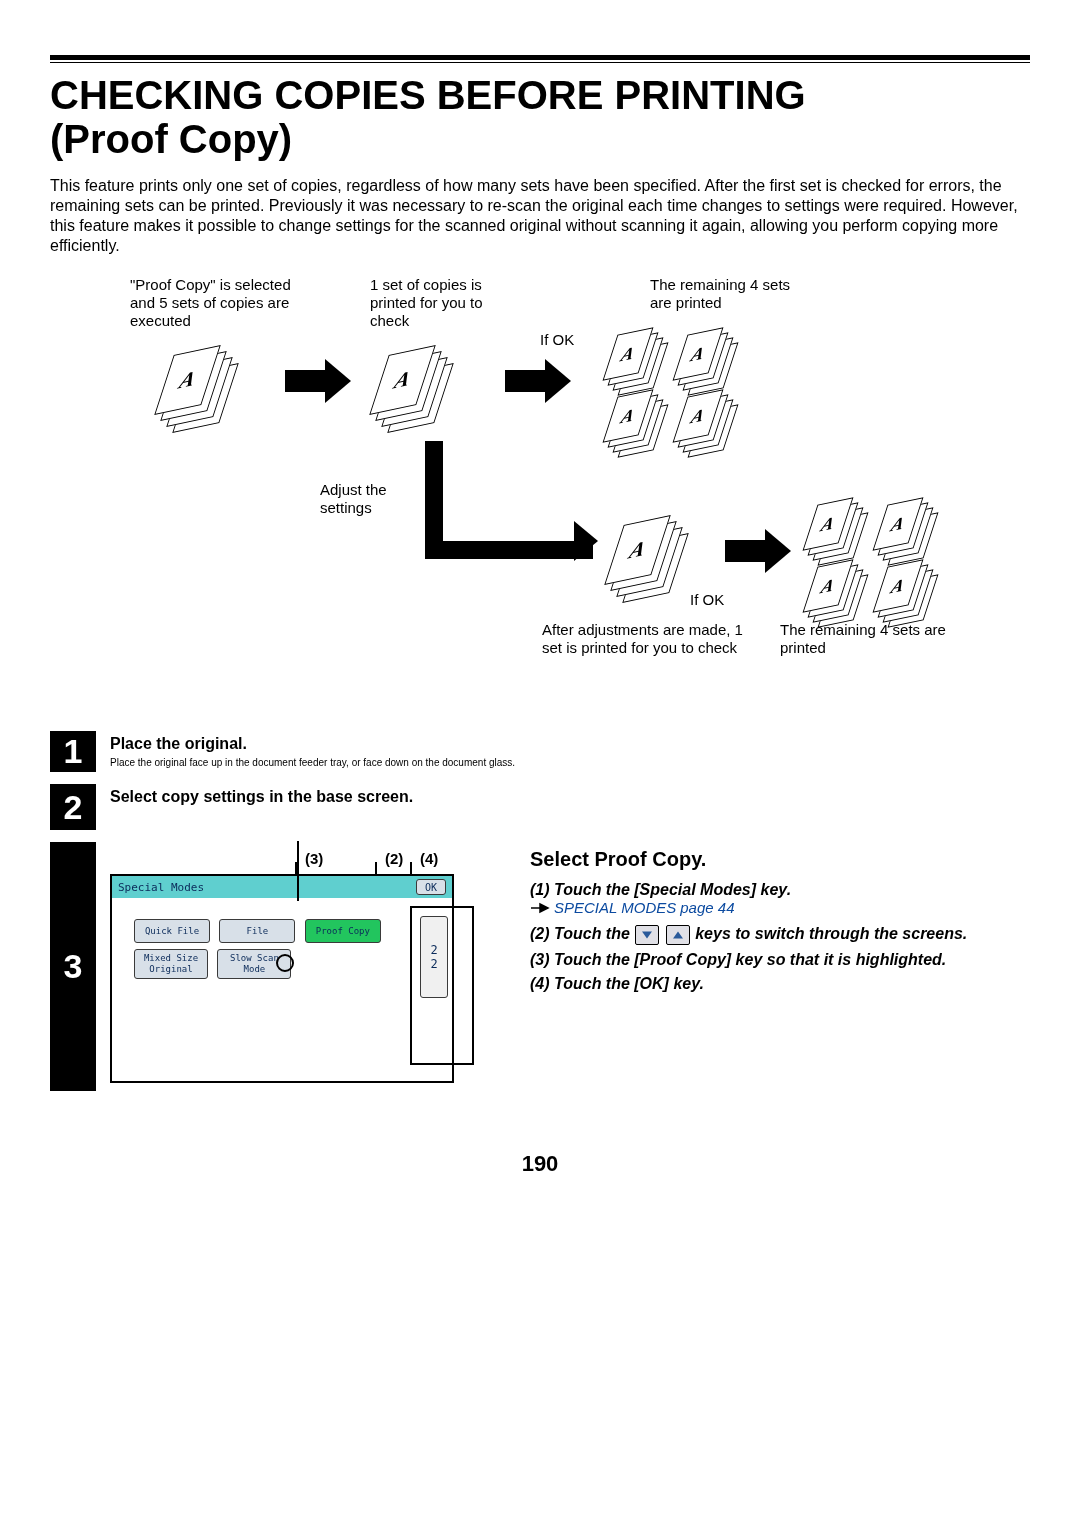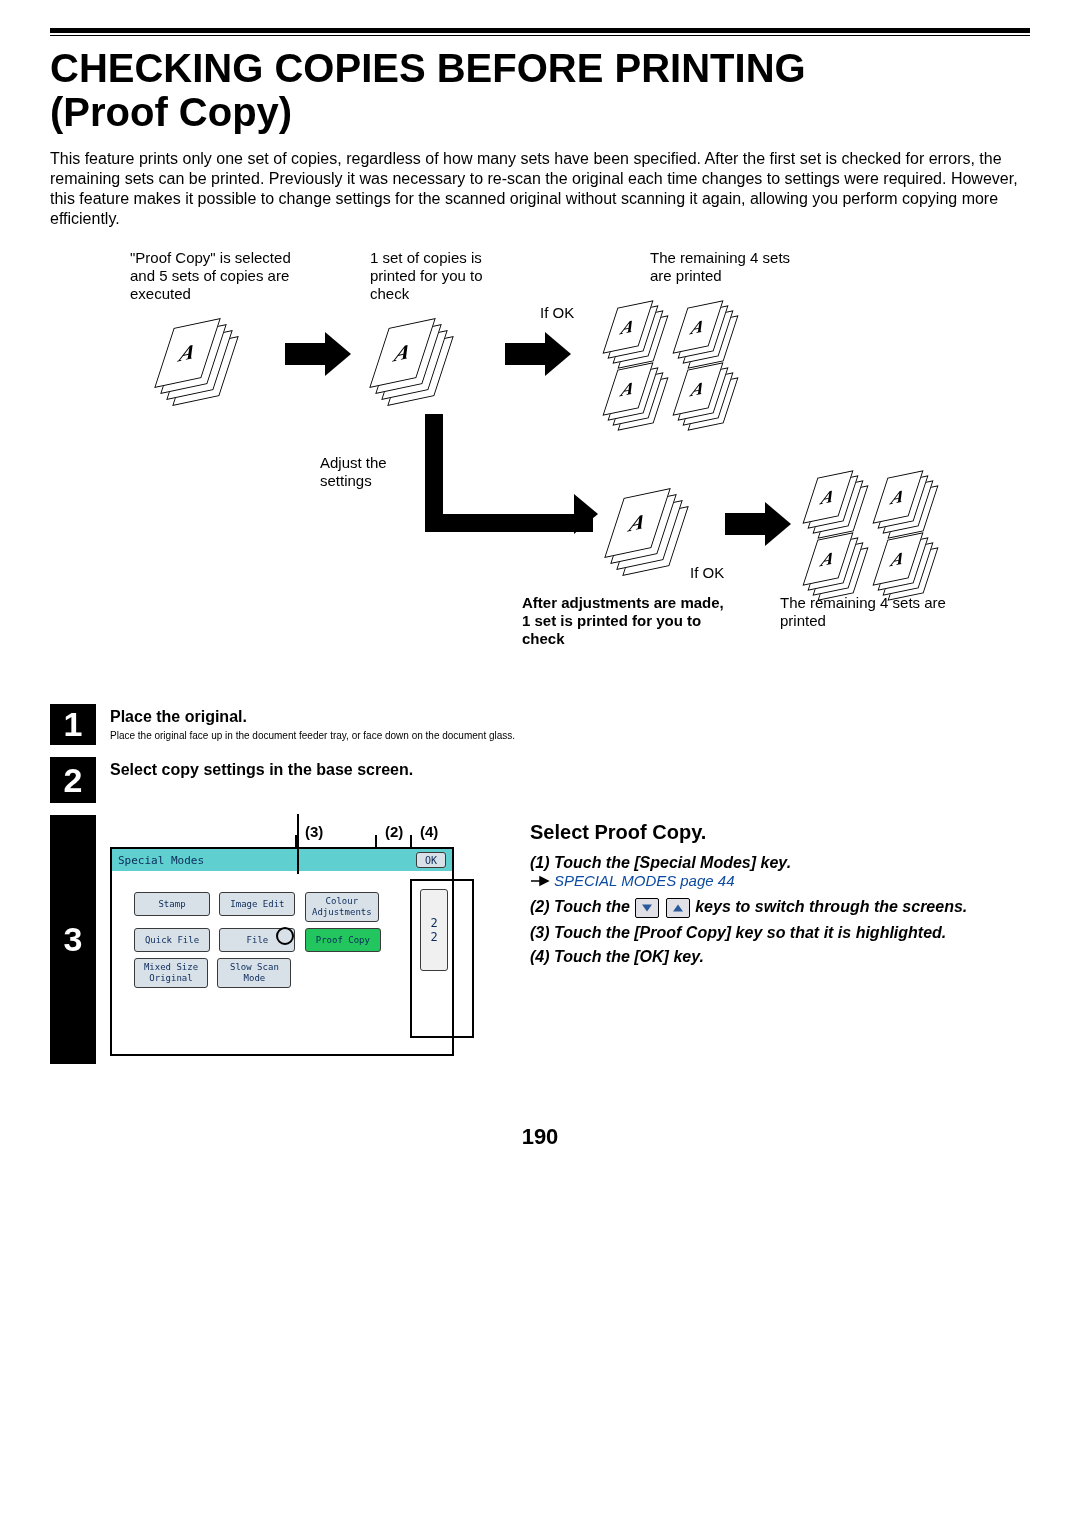--- a/index.html
+++ b/index.html
@@ -4,21 +4,21 @@
 <style>
   body {
     margin: 0;
     padding: 0;
     background: #fff;
     font-family: Arial, Helvetica, sans-serif;
     color: #000;
     width: 1080px;
   }
   .page {
-    padding: 28px 50px 20px 50px;
+    padding: 55px 50px 20px 50px;
   }
   .rule-thick {
     border-top: 5px solid #000;
     margin-bottom: 2px;
   }
   .rule-thin {
     border-top: 1px solid #000;
     margin-bottom: 10px;
   }
   h1.title {
@@ -360,21 +360,21 @@
       <div class="sm mini-stack" style="top:62px;left:70px;">
           <div class="sheet s1"></div>
           <div class="sheet s2"></div>
           <div class="sheet s3"></div>
           <div class="sheet s4">
             <span>A</span>
           </div>
         </div>
     </div>
 
-    <div class="cap" style="top:345px;left:392px;width:210px;font-weight:bold;">After adjustments are made, 1 set is printed for you to check</div>
+    <div class="cap" style="top:345px;left:412px;width:210px;">After adjustments are made, 1 set is printed for you to check</div>
     <div class="cap" style="top:345px;left:650px;width:175px;">The remaining 4 sets are printed</div>
   </div>
 
   <div class="step-row">
     <div class="step-num">1</div>
     <div class="step-body">
       <h3>Place the original.</h3>
       <div class="sub">Place the original face up in the document feeder tray, or face down on the document glass.</div>
     </div>
   </div>
@@ -399,25 +399,20 @@
       <div class="lead" style="top:20px;left:199px;width:2px;height:20px;"></div>
       <div class="lead" style="top:20px;left:279px;width:2px;height:20px;"></div>
       <div class="lead" style="top:20px;left:314px;width:2px;height:20px;"></div>
 
       <div class="panel">
         <div class="panel-header">
           <span>Special Modes</span>
           <span class="okpill">OK</span>
         </div>
         <div class="grid">
-          <div>
-            <span class="gbtn">Stamp</span>
-            <span class="gbtn">Image Edit</span>
-            <span class="gbtn two"><span>Colour</span><br><span>Adjustments</span></span>
-          </div>
           <div>
             <span class="gbtn">Quick File</span>
             <span class="gbtn">File</span>
             <span class="gbtn sel">Proof Copy</span>
           </div>
           <div>
             <span class="gbtn two"><span>Mixed Size</span><br><span>Original</span></span>
             <span class="gbtn two"><span>Slow Scan</span><br><span>Mode</span></span>
           </div>
         </div>

